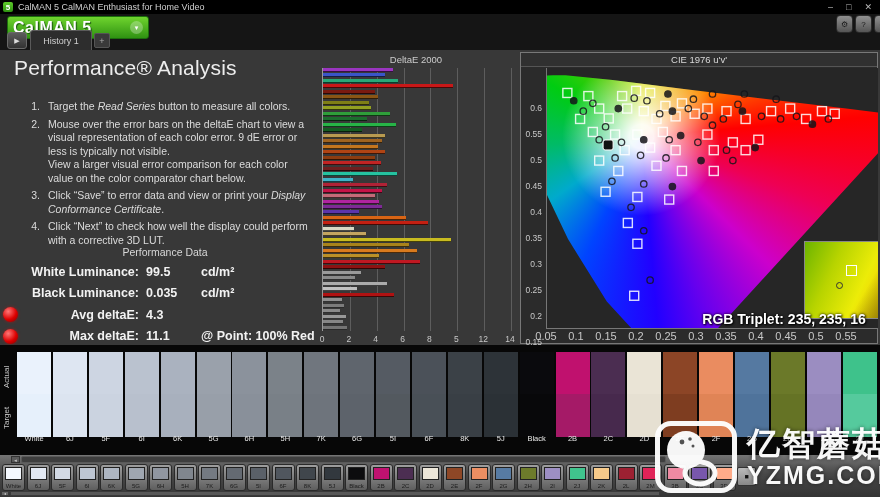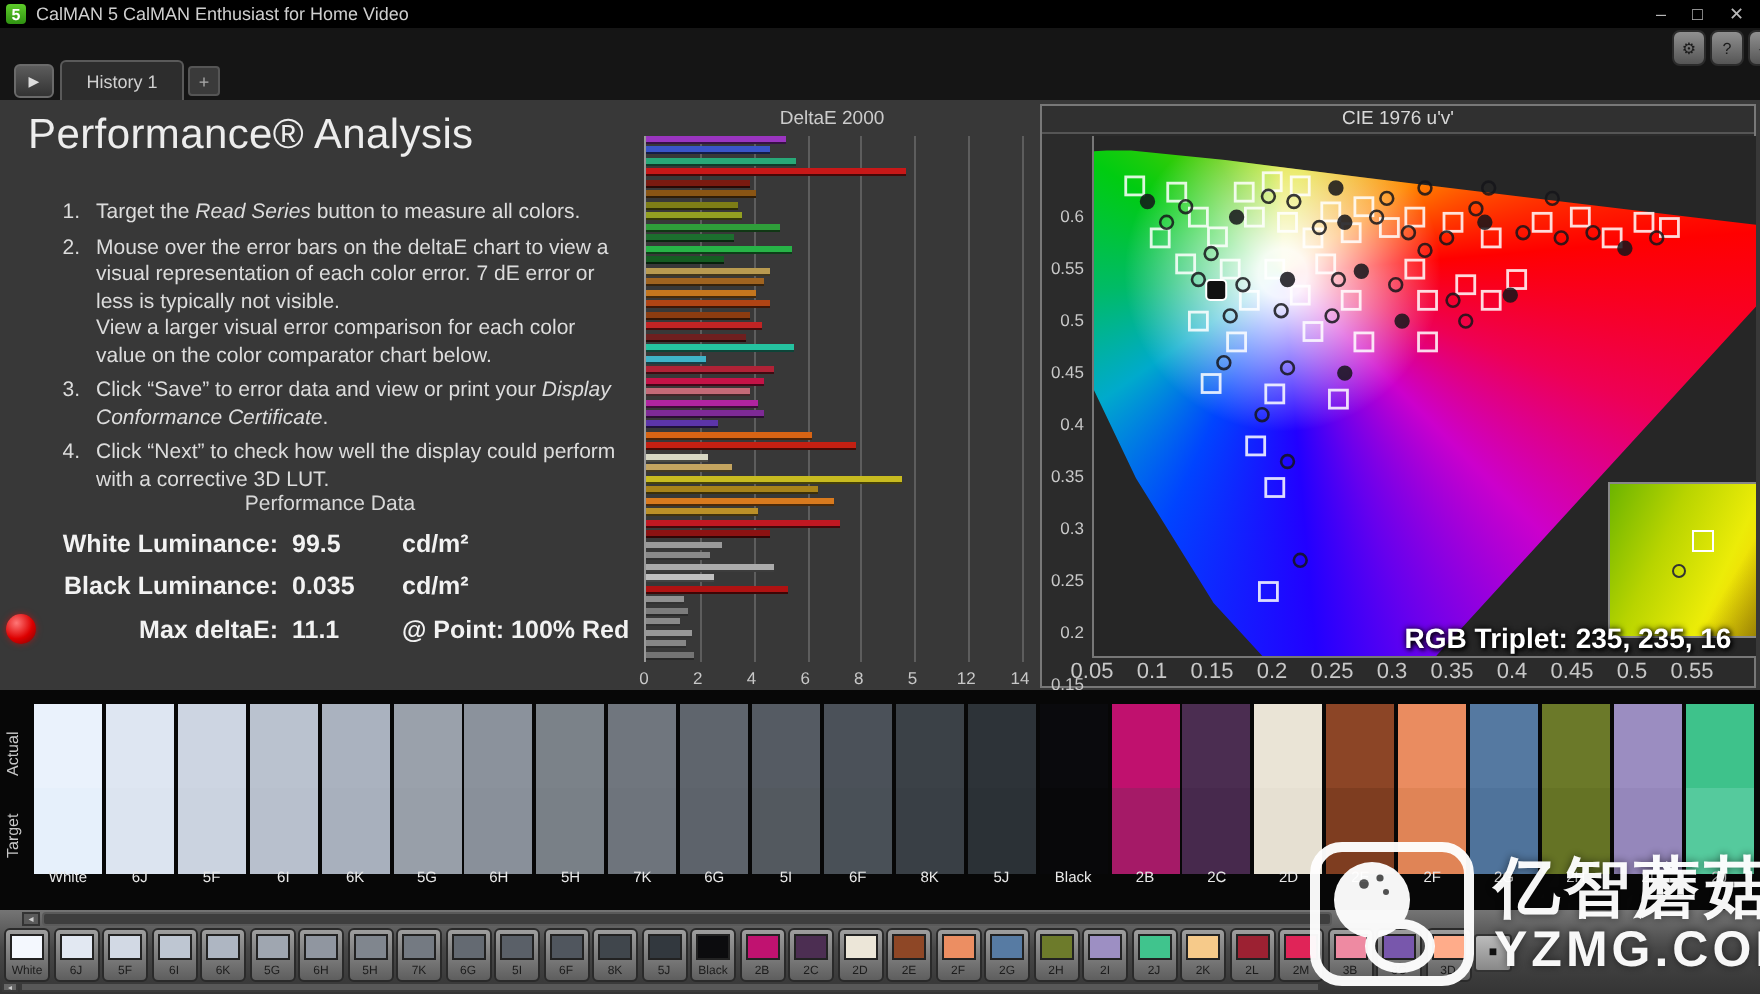--- a/index.html
+++ b/index.html
@@ -120,41 +120,45 @@
     <div class="win-icon">5</div>
     <div class="win-title">CalMAN 5 CalMAN Enthusiast for Home Video</div>
     <div class="win-controls">
       <span>–</span>
       <span>□</span>
       <span>✕</span>
     </div>
   </div>
 
   <div class="appheader">
+    <div class="logo">
+      <span class="logo-text">CalMAN 5</span>
+      <span class="logo-drop">▾</span>
+    </div>
     <div class="play-btn">▶</div>
     <div class="tab">History 1</div>
     <div class="add-tab">+</div>
     <div class="toolbar" id="toolbar"></div>
     <div id="round-btns">
         <div class="round-btn" style="left: 836px;">⚙</div>
         <div class="round-btn" style="left: 855px;">?</div>
         <div class="round-btn" style="left: 874px;">◀</div>
       </div>
   </div>
 
   <div class="left-panel">
     <div class="page-title">Performance® Analysis</div>
     <div class="steps" id="steps">
         <div class="step">
           <span class="num">1.</span>
           <span class="txt"><span>Target the </span><i>Read Series</i><span> button to measure all colors.</span></span>
         </div>
         <div class="step">
           <span class="num">2.</span>
-          <span class="txt"><span>Mouse over the error bars on the deltaE chart to view a visual representation of each color error. 7 dE error or less is typically not visible.
+          <span class="txt"><span>Mouse over the error bars on the deltaE chart to view a visual representation of each color error. 9 dE error or less is typically not visible.
 View a larger visual error comparison for each color value on the color comparator chart below.</span></span>
         </div>
         <div class="step">
           <span class="num">3.</span>
           <span class="txt"><span>Click “Save” to error data and view or print your </span><i>Display Conformance Certificate</i><span>.</span></span>
         </div>
         <div class="step">
           <span class="num">4.</span>
           <span class="txt"><span>Click “Next” to check how well the display could perform with a corrective 3D LUT.</span></span>
         </div>
@@ -166,20 +170,26 @@
             <span class="led"></span>
             <span class="plabel">White Luminance:</span>
             <span class="pvalue">99.5</span>
             <span class="punit">cd/m²</span>
           </div>
           <div class="prow">
             <span class="led"></span>
             <span class="plabel">Black Luminance:</span>
             <span class="pvalue">0.035</span>
             <span class="punit">cd/m²</span>
+          </div>
+          <div class="prow">
+            <span class="led on"></span>
+            <span class="plabel">Avg deltaE:</span>
+            <span class="pvalue">4.3</span>
+            <span class="punit"></span>
           </div>
           <div class="prow">
             <span class="led on"></span>
             <span class="plabel">Max deltaE:</span>
             <span class="pvalue">11.1</span>
             <span class="punit">@ Point: 100% Red</span>
           </div>
         </div>
     </div>
   </div>

